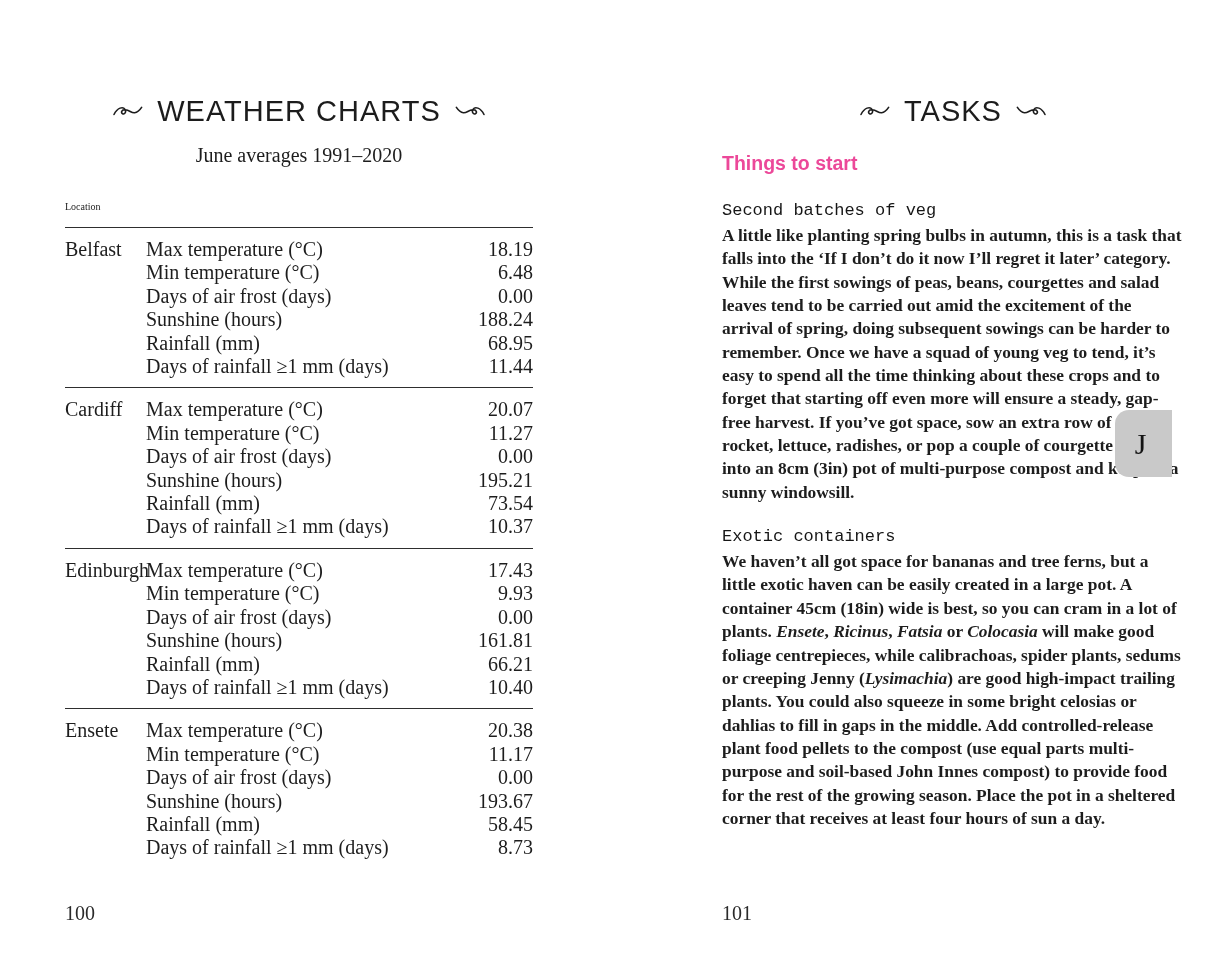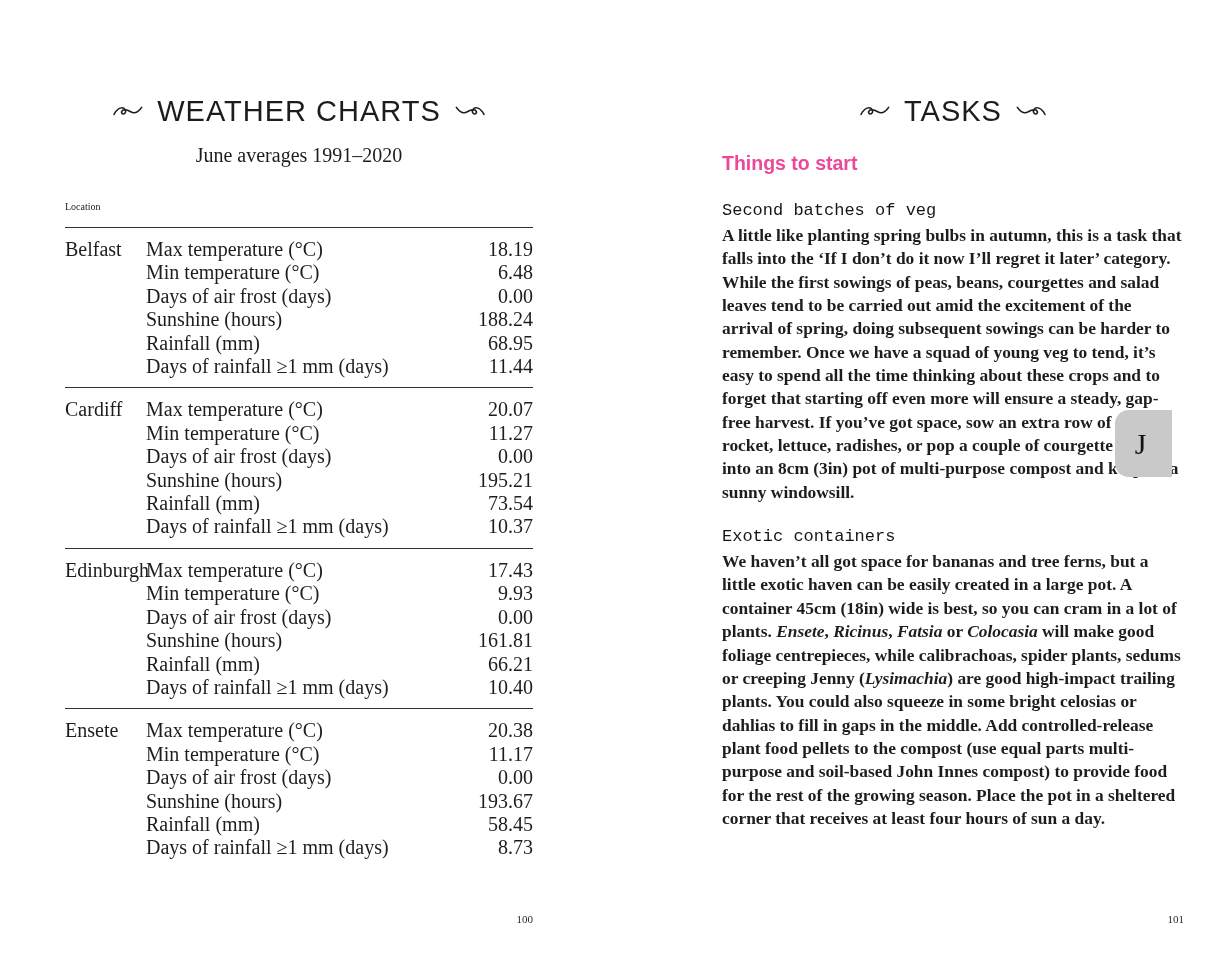--- a/index.html
+++ b/index.html
@@ -23,21 +23,21 @@
   .page-title {
     font-family: "Liberation Sans", sans-serif;
     font-size: 29px; font-weight: 500; letter-spacing: 1px;
     color: #1c1c1c; line-height: 1;
   }
   .ornament { display: inline-block; width: 30px; height: 15px; }
   .ornament svg { display: block; }
   .ornament.mirrored svg { transform: scaleX(-1); }
   .page-number {
     position: absolute; bottom: 48px; left: 0; right: 0;
-    text-align: right; font-size: 11px; color: #2a2a2a;
+    text-align: left; font-size: 20px; color: #2a2a2a;
   }
 
   
   .page-left { left: 65px; width: 468px; height: 973px; }
   .subtitle {
     text-align: center; font-size: 20px; margin-top: 18px; color: #1d1d1d;
   }
   .loc-header {
     margin-top: 34px; font-size: 10px;
     padding-bottom: 15px; border-bottom: 1.5px solid #2e2e2e;

